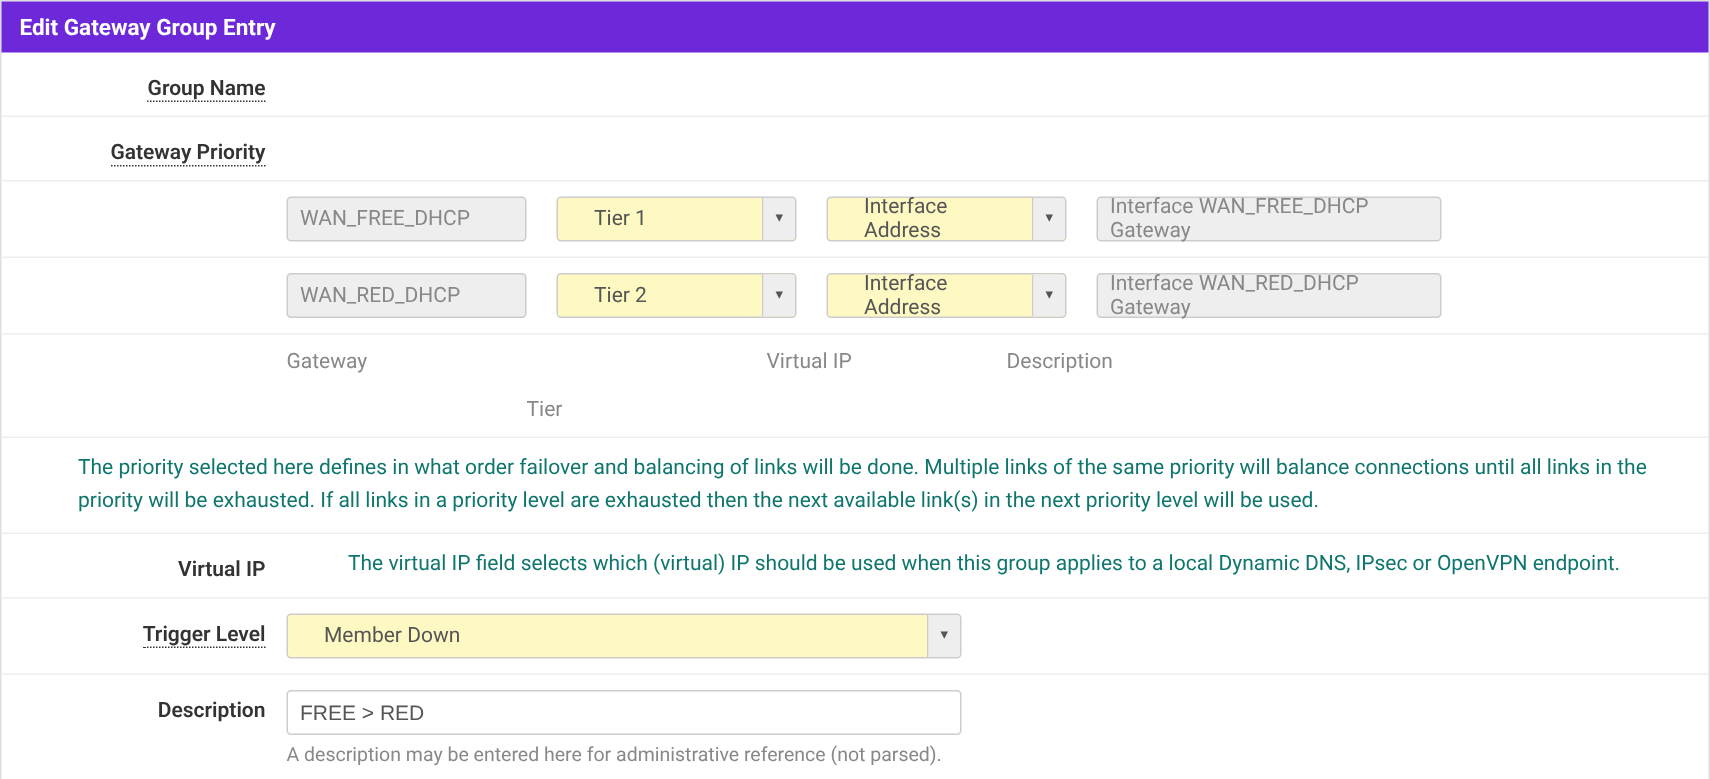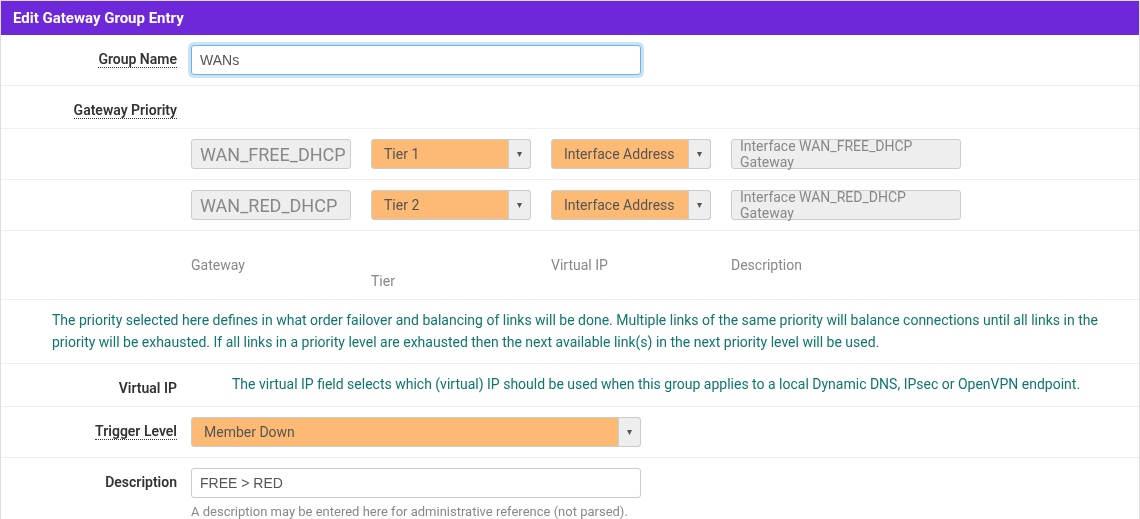--- a/index.html
+++ b/index.html
@@ -72,45 +72,45 @@
     align-items: center;
   }
   .gw-name {
     width: 160px;
     height: 30px;
     background: #eee;
     border: 1px solid #ccc;
     border-radius: 3px;
     color: #888;
     padding: 5px 8px;
-    font-size: 18px;
+    font-size: 14px;
     display: flex;
     align-items: center;
   }
   .gw-desc {
     width: 230px;
     height: 30px;
     background: #eee;
     border: 1px solid #ccc;
     border-radius: 3px;
     color: #888;
     padding: 5px 8px;
     font-size: 14px;
     display: flex;
     align-items: center;
   }
   .select-wrap {
     position: relative;
     height: 30px;
     border: 1px solid #ccc;
     border-radius: 3px;
-    background: #fdba74;
-    display: flex;
-    align-items: center;
-    padding: 0 26px 0 12px;
+    background: #fef9c3;
+    display: flex;
+    align-items: center;
+    padding: 0 26px 0 24px;
     color: #555;
     font-size: 14px;
   }
   .select-wrap.w-tier { width: 160px; }
   .select-wrap.w-vip  { width: 160px; }
   .select-wrap.w-trig { width: 450px; }
   .select-btn {
     position: absolute;
     right: 0; top: 0; bottom: 0;
     width: 22px;
@@ -118,41 +118,36 @@
     background: #eee;
     display: flex;
     align-items: center;
     justify-content: center;
     border-top-right-radius: 3px;
     border-bottom-right-radius: 3px;
   }
   .chev { font-size: 10px; color: #555; line-height: 1; }
   .col-headers {
     display: flex;
-    gap: 20px;
-    color: #888;
-    font-size: 14px;
-    align-items: center;
+    color: #888;
+    font-size: 14px;
   }
   .col-headers .h1 { width: 160px; }
   .col-headers .h2 { width: 160px; margin-top: 32px; }
   .col-headers .h3 { width: 160px; }
   .col-headers .h4 { width: 260px; }
 </style>
 </head>
 <body>
 
 <div class="panel">
   <div class="panel-header">Edit Gateway Group Entry</div>
 
   <div class="row">
     <div class="label-col underline"><span>Group Name</span></div>
-    <div class="content-col">
-      <input class="text-input focused" value="WANs" style="">
-    </div>
   </div>
 
   <div class="row">
     <div class="label-col underline"><span>Gateway Priority</span></div>
     <div class="content-col"></div>
   </div>
 
   <div class="row">
     <div class="label-col"></div>
     <div class="content-col">

